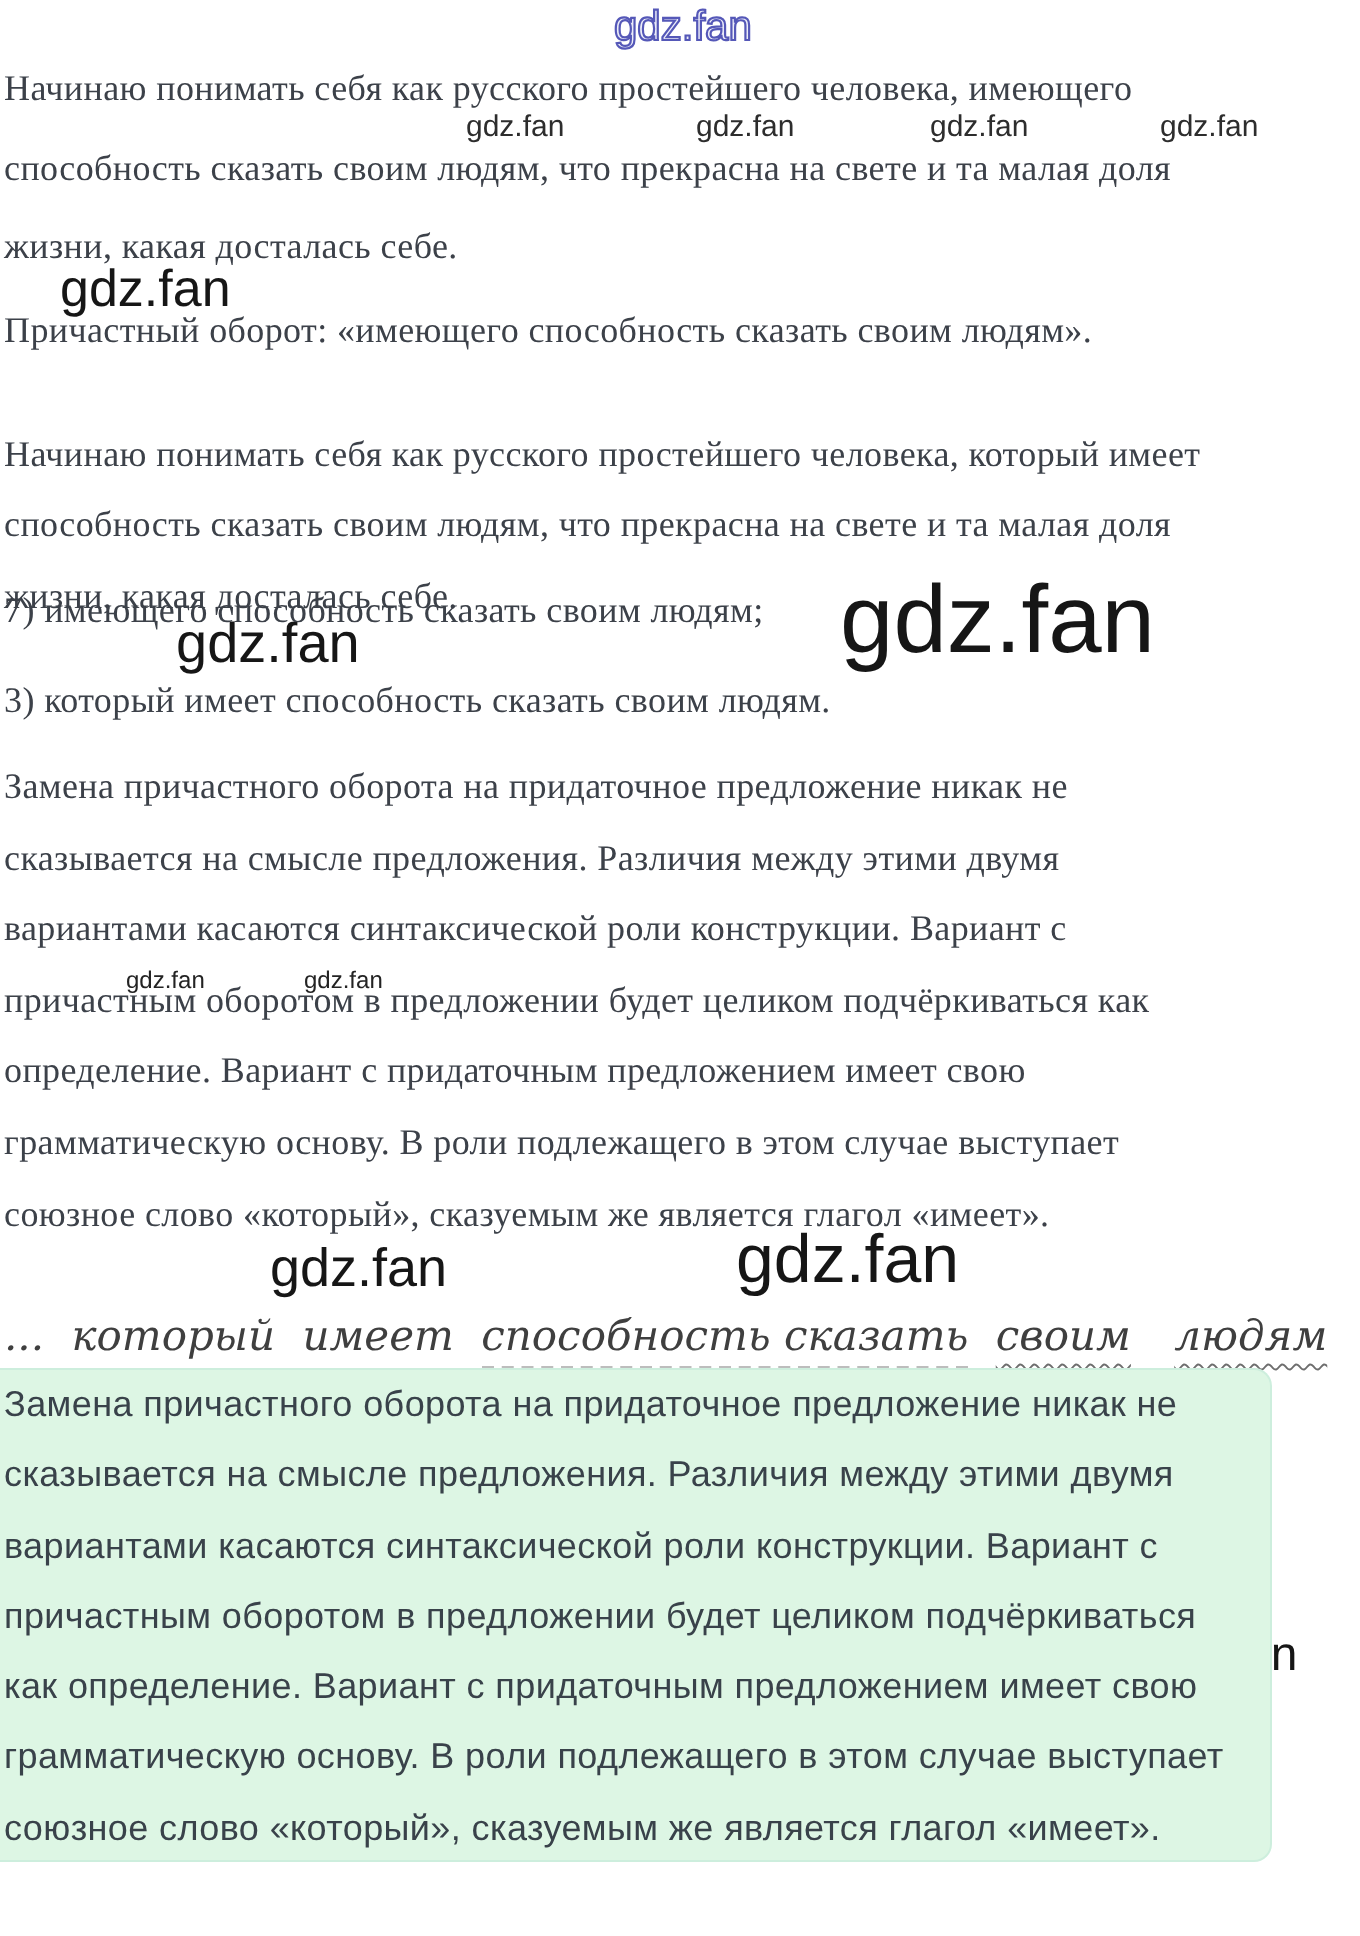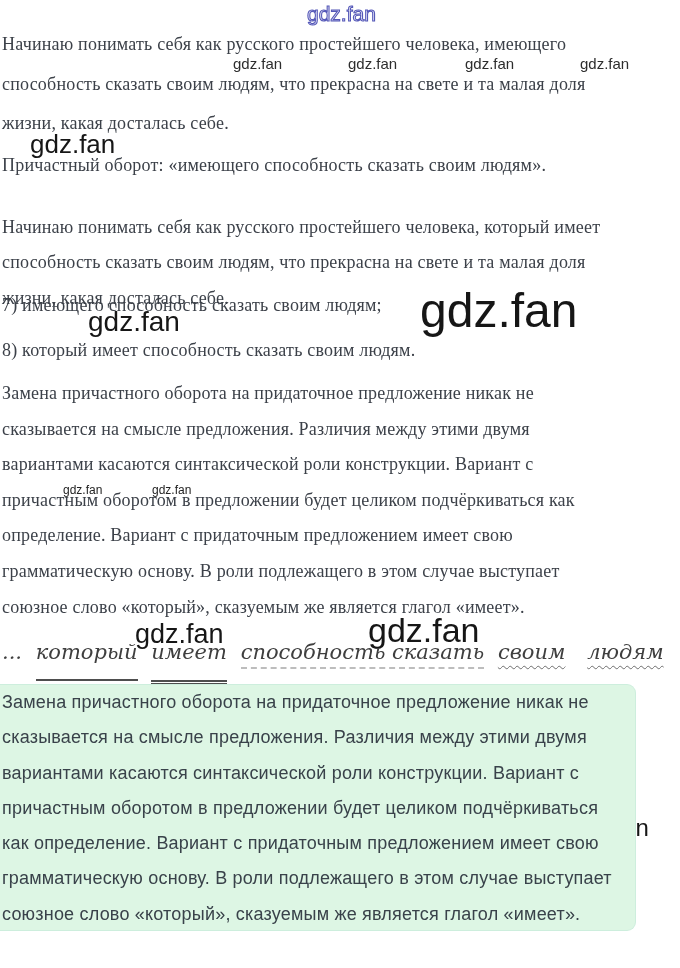--- a/index.html
+++ b/index.html
@@ -54,21 +54,21 @@
     position:absolute;left:2px;top:640px;
     font-family:"DejaVu Serif","Liberation Serif",serif;
     font-style:italic;font-size:21px;color:#3f3f3f;
     white-space:nowrap;
   }
   .tk{margin-right:7px;display:inline-block;}
   .tk-subject{border-bottom:2px solid #4e4e4e;padding-bottom:15px;}
   .tk-predicate{border-bottom:5px double #4e4e4e;padding-bottom:16px;}
   .tk-object{border-bottom:2px dashed #bdbdbd;padding-bottom:3px;}
   .tk-attr{text-decoration:underline;text-decoration-style:wavy;text-decoration-color:#6e6e6e;text-decoration-thickness:1px;text-underline-offset:6px;}
-  .tk-gap{margin-left:8px;}
+  .tk-gap{margin-left:8px;margin-top:16px;}
 
   
   .answer-box{
     position:absolute;left:0;top:684px;
     width:636px;height:247px;
     background:#ddf6e4;
     border:1px solid #cdeedd;border-left:none;
     border-radius:0 9px 9px 0;
     box-sizing:border-box;
   }
@@ -106,21 +106,21 @@
   <span class="wm wm-g">gdz.fan</span>
 
   <div class="para p1">Начинаю понимать себя как русского простейшего человека, имеющего
 способность сказать своим людям, что прекрасна на свете и та малая доля
 жизни, какая досталась себе.</div>
   <div class="para p2">Причастный оборот: «имеющего способность сказать своим людям».</div>
   <div class="para p3">Начинаю понимать себя как русского простейшего человека, который имеет
 способность сказать своим людям, что прекрасна на свете и та малая доля
 жизни, какая досталась себе.</div>
   <div class="para item1">7) имеющего способность сказать своим людям;</div>
-  <div class="para item2">8) который имеет способность сказать своим людям.</div>
+  <div class="para item2">3) который имеет способность сказать своим людям.</div>
   <div class="para p6">Замена причастного оборота на придаточное предложение никак не
 сказывается на смысле предложения. Различия между этими двумя
 вариантами касаются синтаксической роли конструкции. Вариант с
 причастным оборотом в предложении будет целиком подчёркиваться как
 определение. Вариант с придаточным предложением имеет свою
 грамматическую основу. В роли подлежащего в этом случае выступает
 союзное слово «который», сказуемым же является глагол «имеет».</div>
 
   <div class="scheme">
     <span class="tk">...</span>

